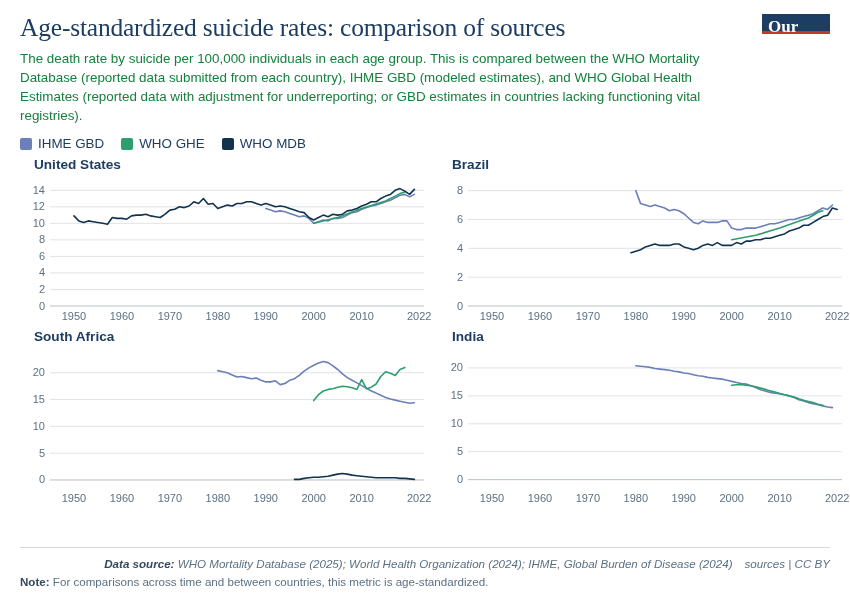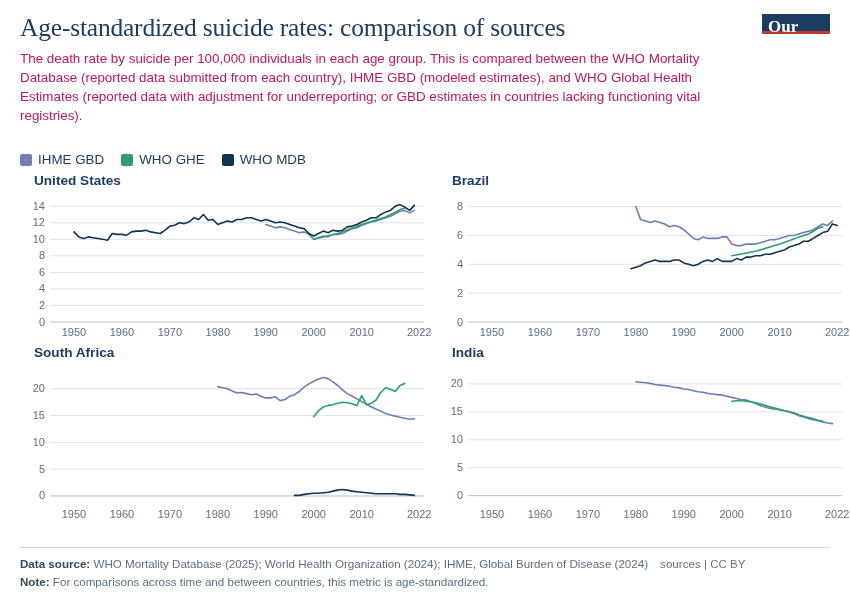--- a/index.html
+++ b/index.html
@@ -26,21 +26,21 @@
     font-size: 25.5px;
     font-weight: 400;
     color: #1d3d63;
     letter-spacing: -0.2px;
     margin: 0 12px 7px 0;
     line-height: 1.1;
   }
   .subtitle {
     font-size: 13.4px;
     line-height: 1.42;
-    color: #be185d;
+    color: #15803d;
     max-width: 715px;
     margin: 0 0 11px 0;
   }
   .owid-logo {
     position: absolute;
     top: 14px;
     right: 20px;
     width: 68px;
     height: 20px;
     background: #1d3d63;
@@ -58,21 +58,20 @@
     align-items: center;
     gap: 17px;
     margin: 0 0 6px 0;
   }
   .legend-item {
     display: flex;
     align-items: center;
     gap: 6px;
     font-size: 13.4px;
     color: #1d3d63;
-    margin-top: 16px;
   }
   .legend-swatch {
     width: 12px;
     height: 12px;
     border-radius: 2px;
     display: inline-block;
   }
   .grid {
     display: grid;
     grid-template-columns: 414px 414px;
@@ -101,22 +100,23 @@
     padding-top: 7px;
     font-size: 11.6px;
     color: #5b7083;
     line-height: 1.5;
   }
   .footer b {
     color: #35495e;
   }
   .footer-row {
     display: flex;
-    justify-content: flex-start;
+    justify-content: flex-end;
     align-items: baseline;
+    font-style: italic;
   }
   .footer-right {
     color: #5b7083;
     white-space: nowrap;
     padding-left: 12px;
   }
   text {
     font-family: "Liberation Sans", sans-serif;
   }
   .tick-label {

